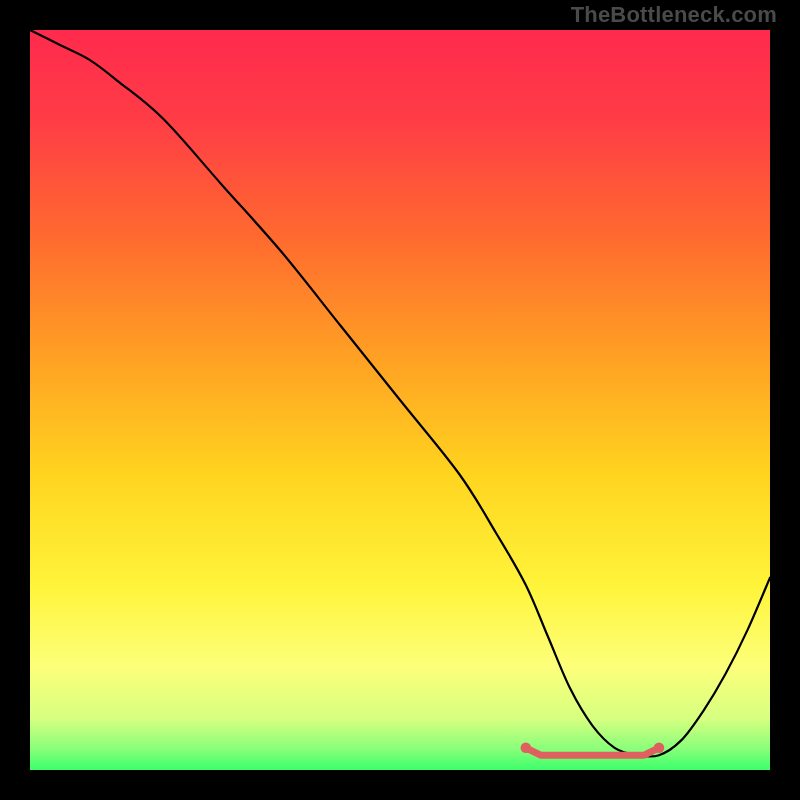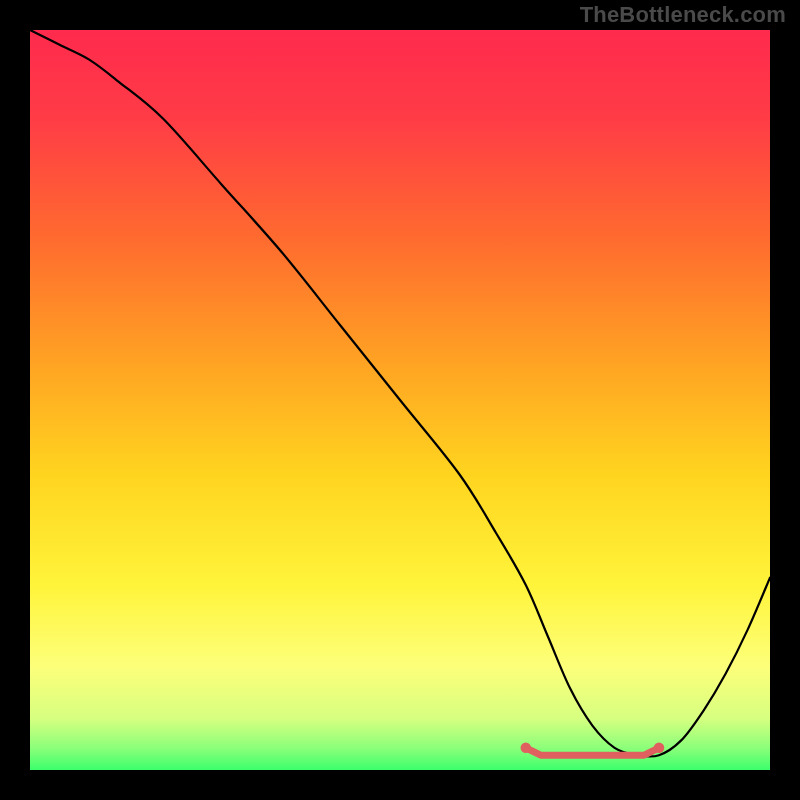--- a/index.html
+++ b/index.html
@@ -7,21 +7,21 @@
     padding: 0;
     width: 800px;
     height: 800px;
     background: #000;
     font-family: Arial, Helvetica, sans-serif;
     overflow: hidden;
   }
   .watermark {
     position: absolute;
     top: 2px;
-    right: 14px;
+    right: 23px;
     color: #4a4a4a;
     font-size: 22px;
     font-weight: bold;
     letter-spacing: 0.2px;
     z-index: 10;
   }
   .plot {
     position: absolute;
     left: 30px;
     top: 30px;

